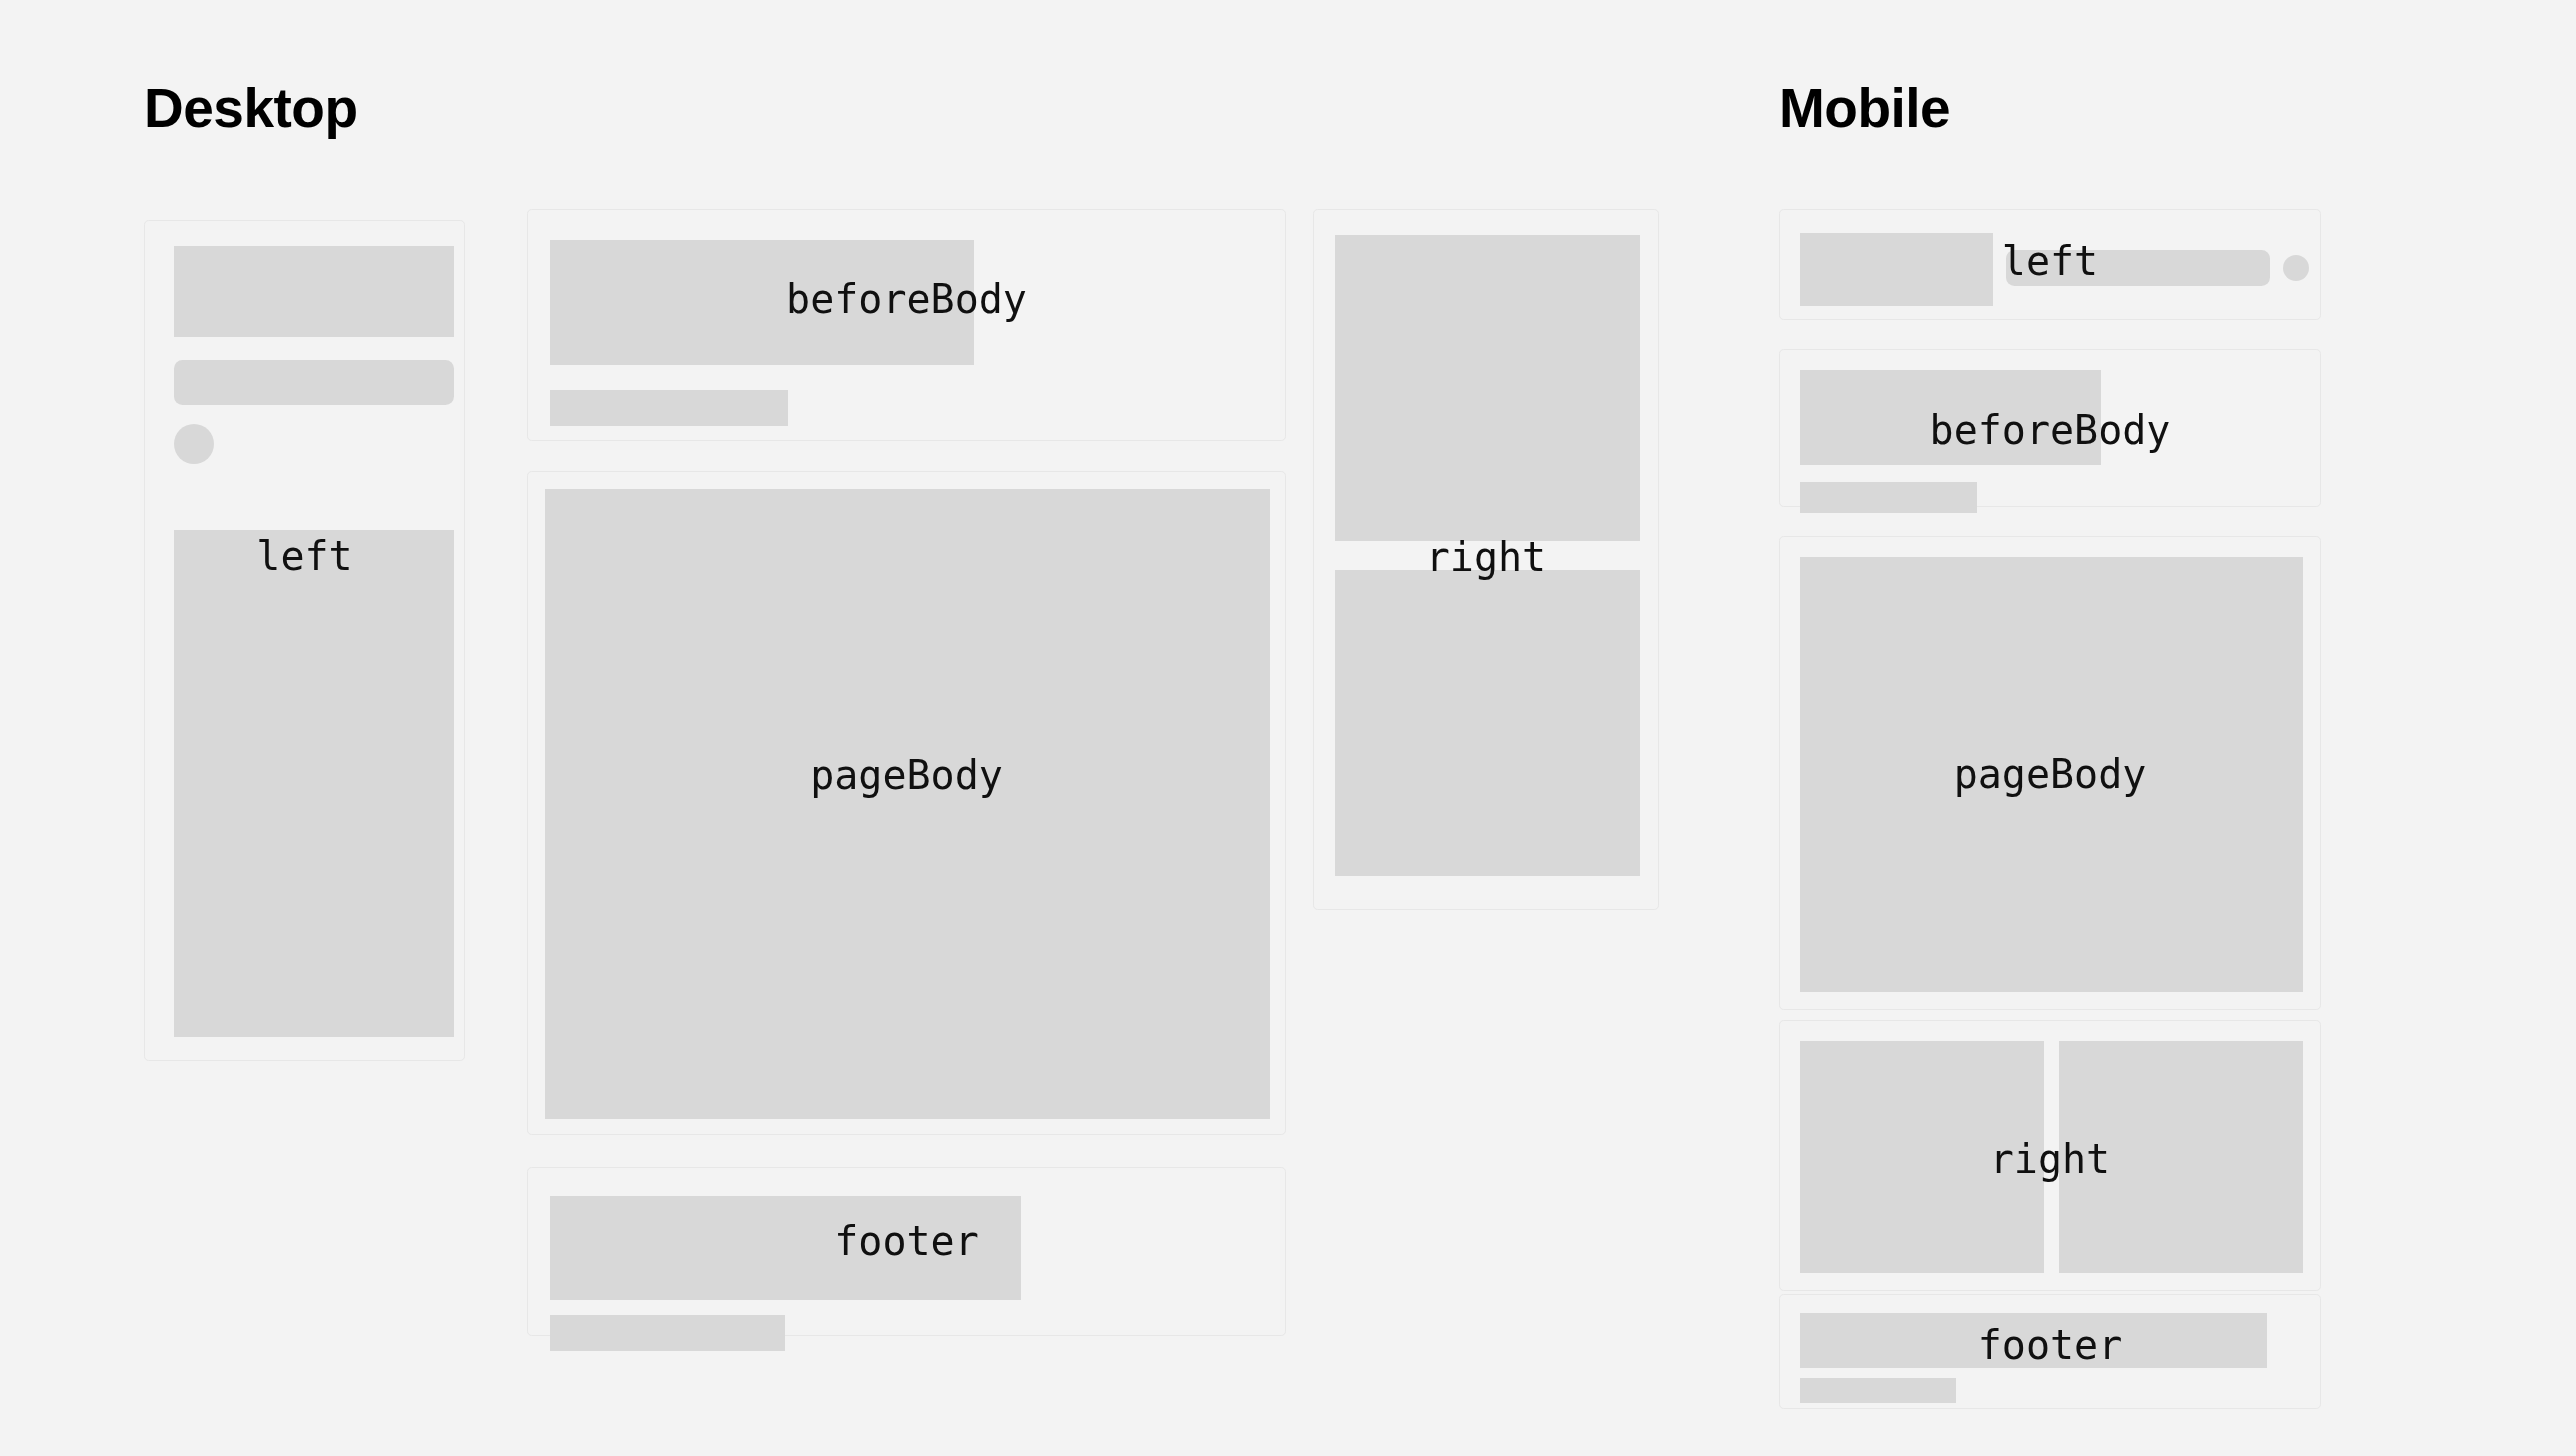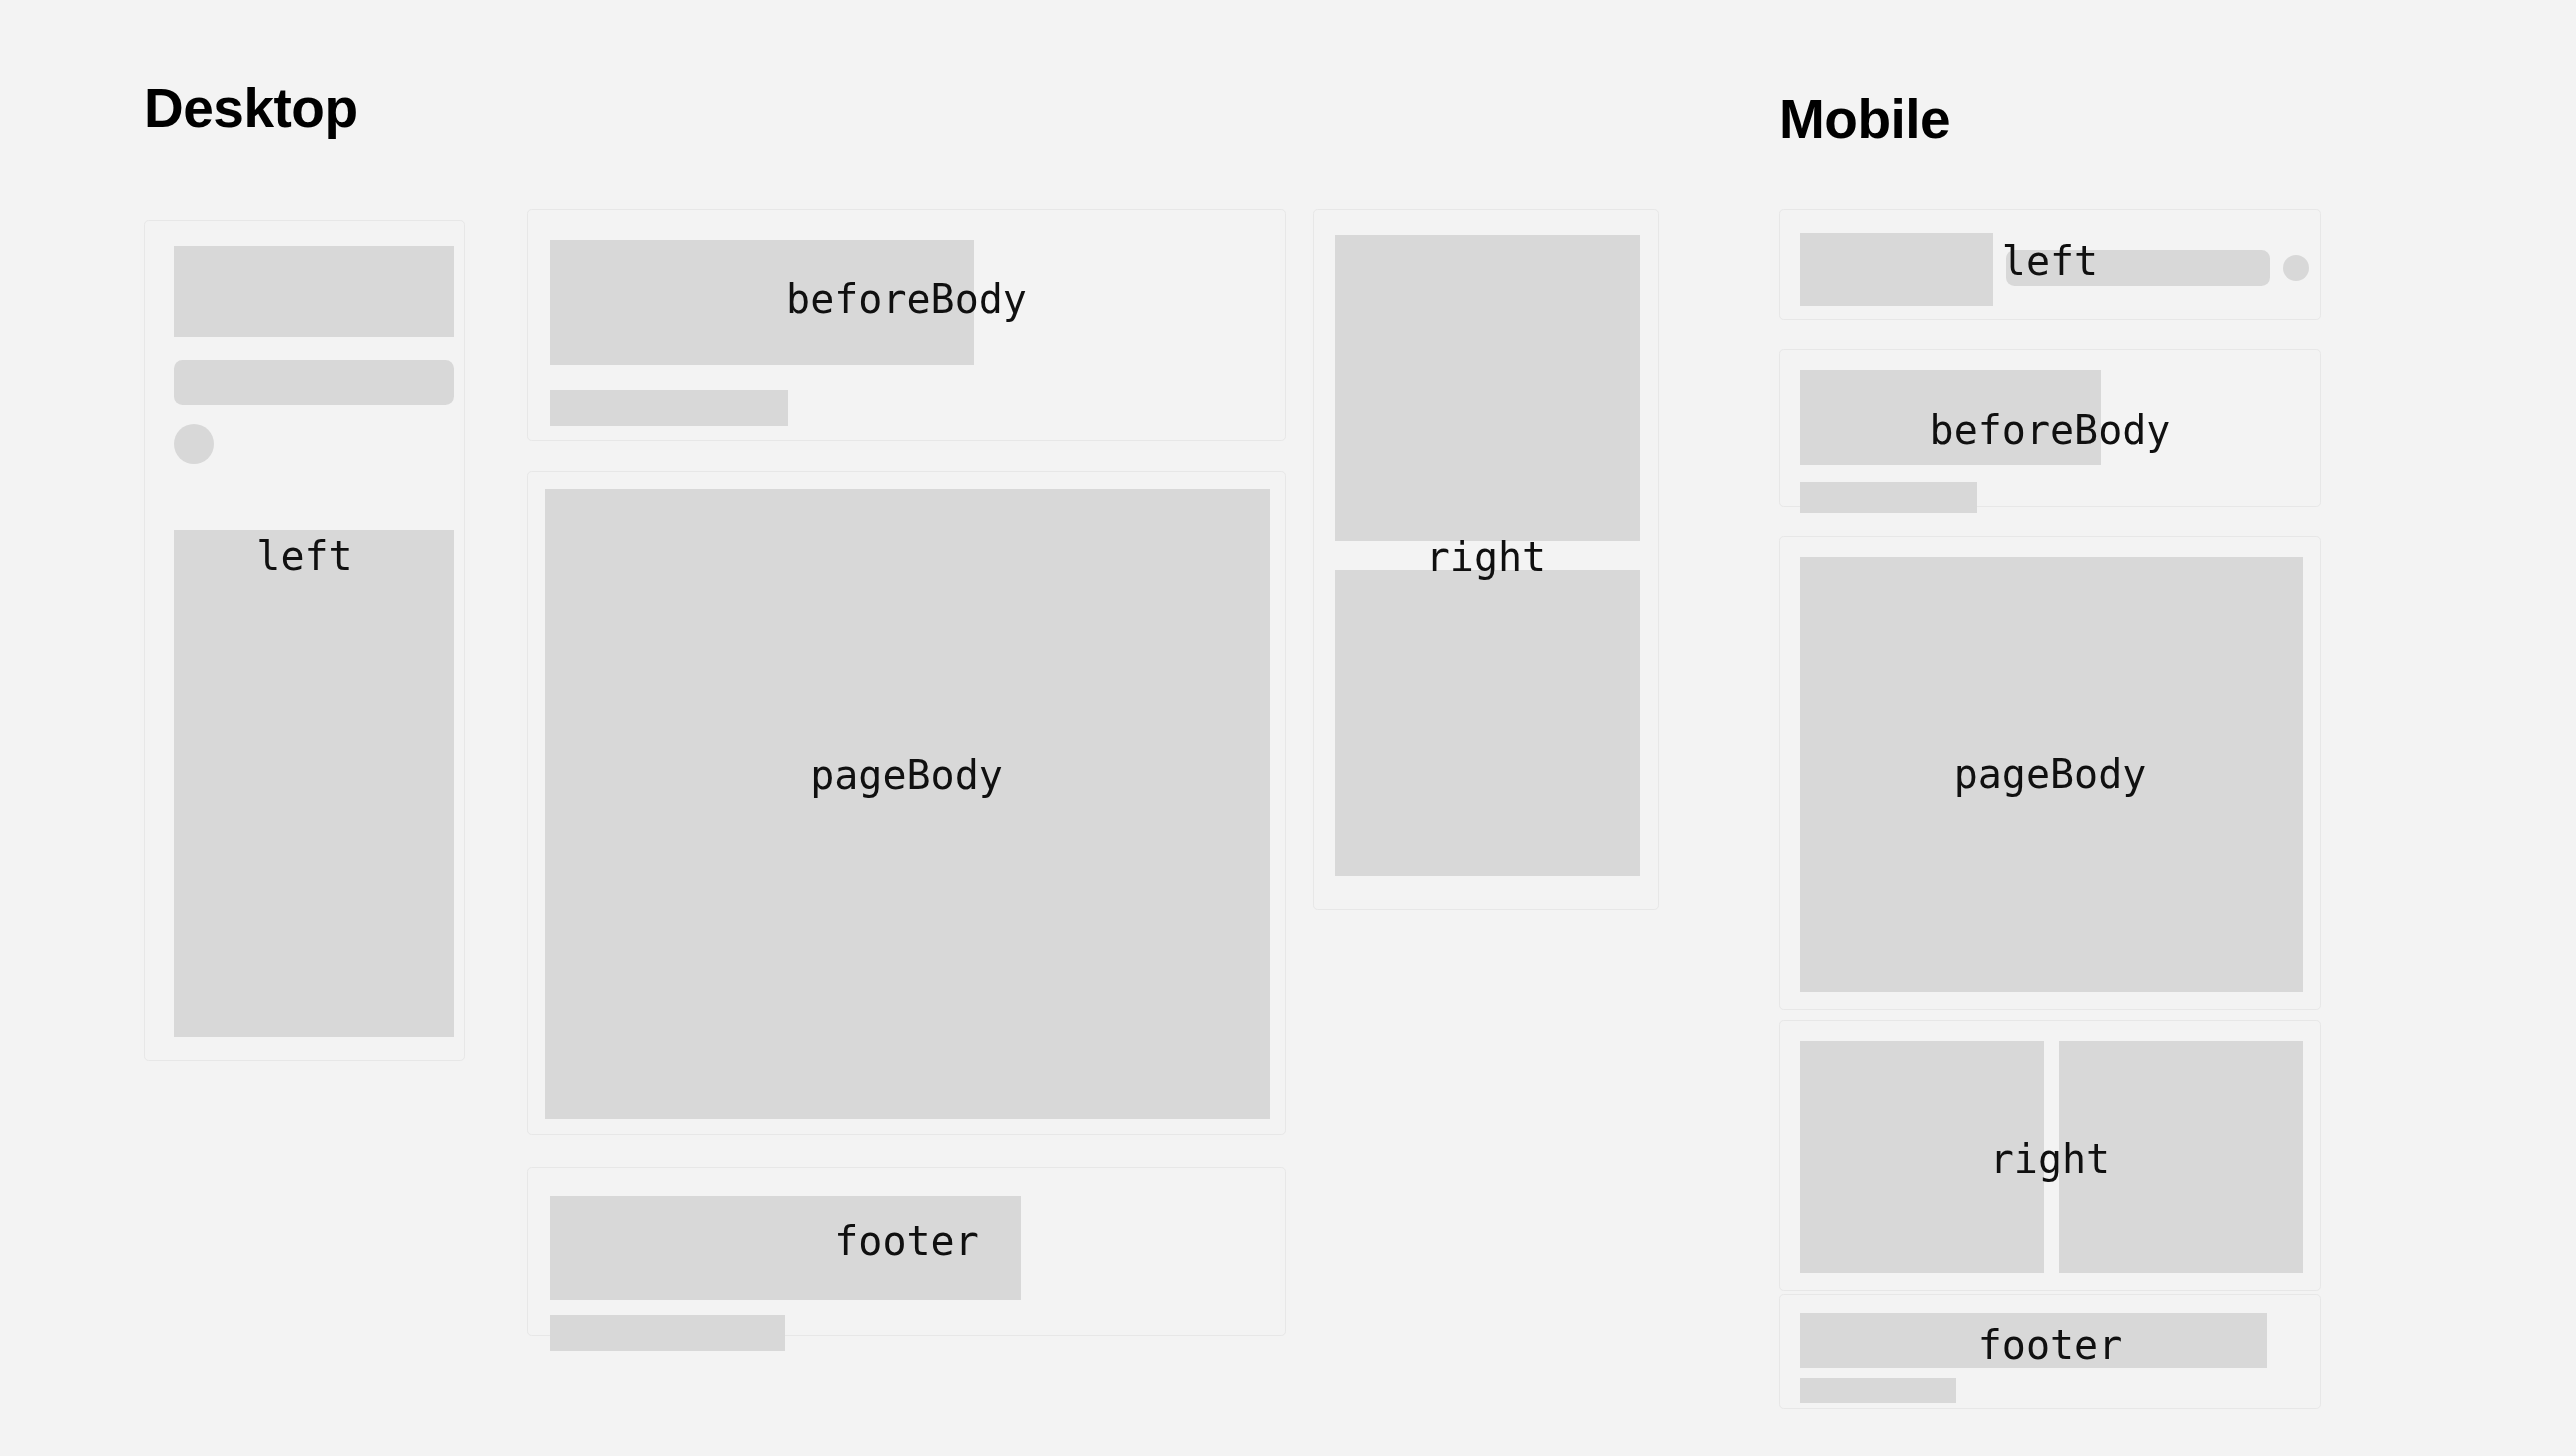--- a/index.html
+++ b/index.html
@@ -24,21 +24,21 @@
     position: absolute;
     font-family: "Liberation Sans", sans-serif;
     font-weight: bold;
     font-size: 55px;
     line-height: 55px;
     color: #000000;
     letter-spacing: -0.5px;
     white-space: nowrap;
   }
   #desktop-title { left: 144px; top: 81px; }
-  #mobile-title  { left: 1779px; top: 92px; }
+  #mobile-title  { left: 1779px; top: 81px; }
 
   
   .panel {
     position: absolute;
     background: #f3f3f3;
     border: 1.9px solid #e7e7e7;
     border-radius: 4.7px;
   }
 
   

